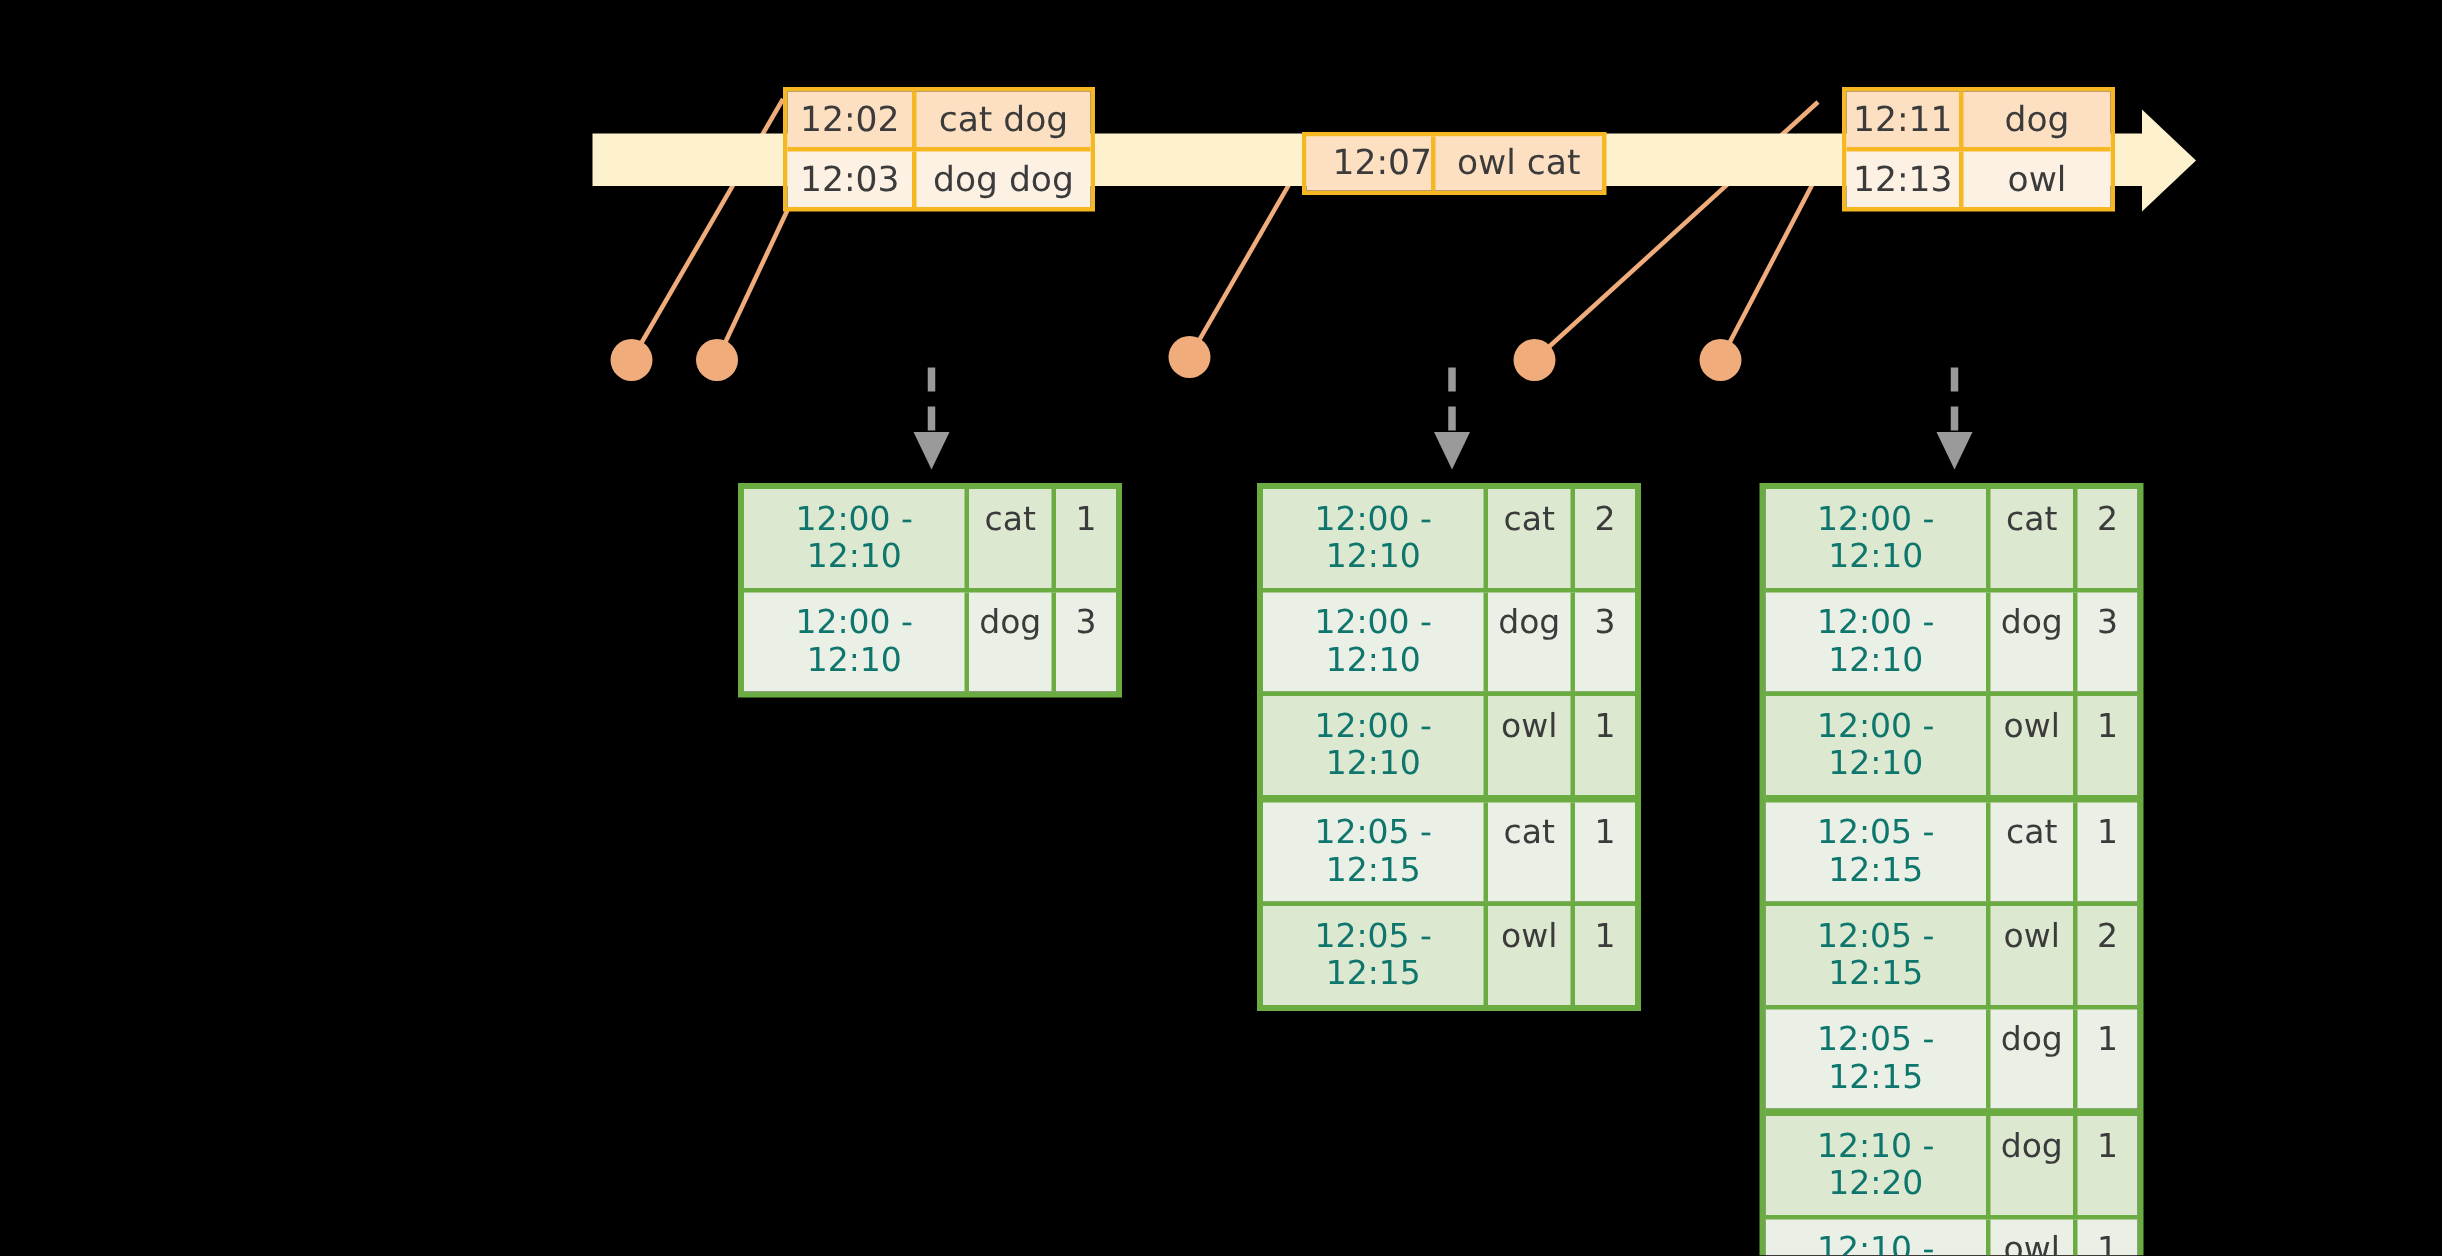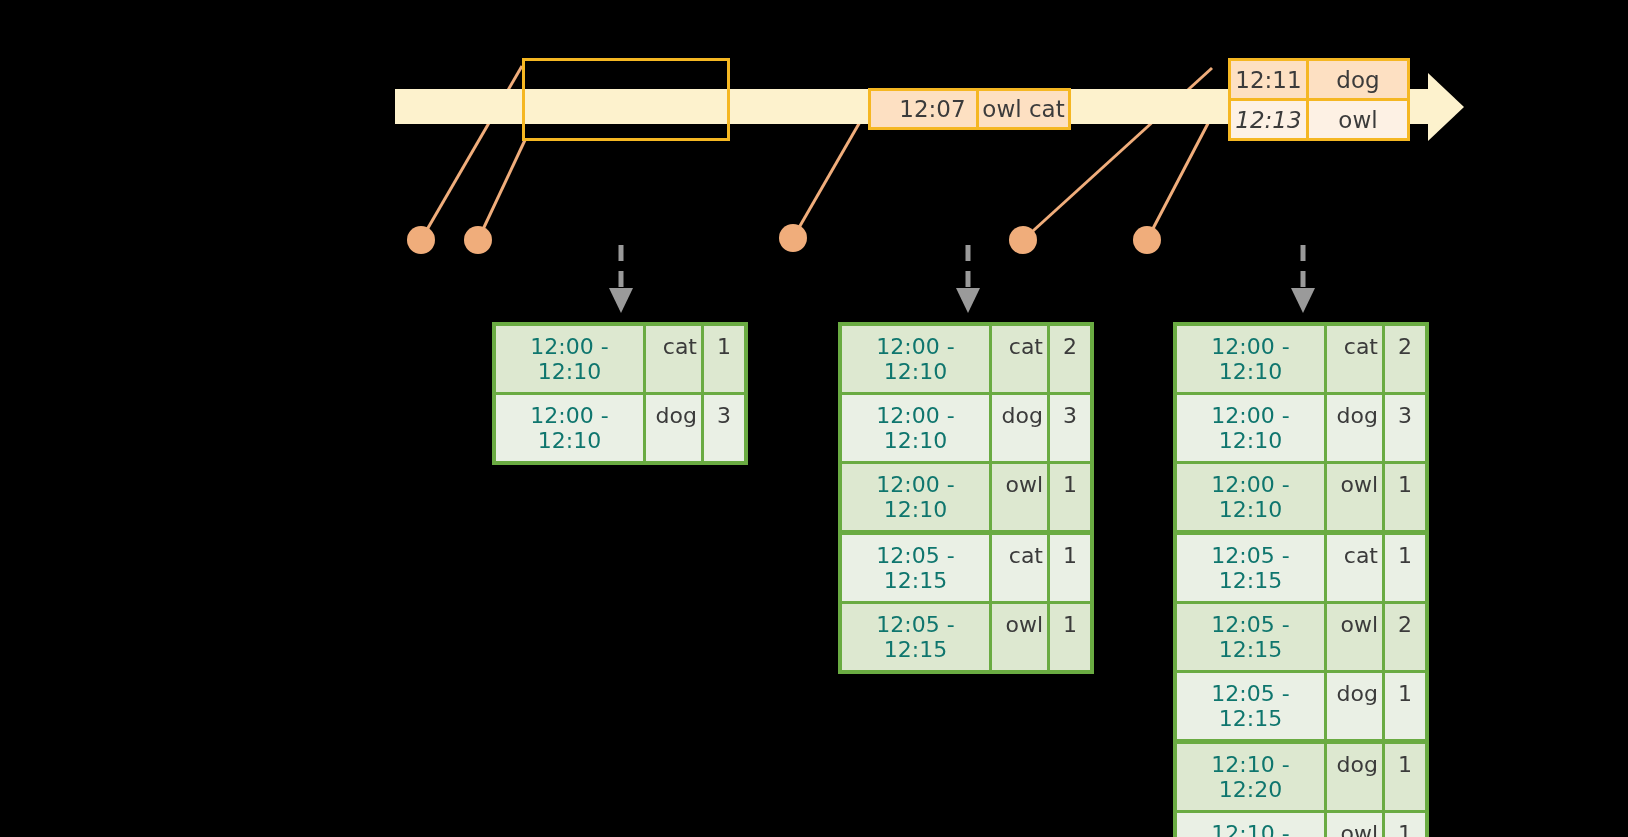--- a/index.html
+++ b/index.html
@@ -31,21 +31,21 @@
 
   
   .rtable{position:absolute;border:4px solid #6aab42;box-sizing:border-box;}
   .rrow{display:flex;}
   .rrow + .rrow{border-top:3px solid #6aab42;}
   .rrow.sep{border-top:5px solid #6aab42;}
   .rrow.shade{background:#dde8d0;}
   .rrow.light{background:#eaf0e5;}
   .c-win{width:150px;text-align:center;color:#0f766e;font-size:22px;
          padding:8px 6px;border-right:3px solid #6aab42;box-sizing:border-box;}
-  .c-key{width:58px;text-align:right;color:#3b3b3b;font-size:22px;
+  .c-key{width:58px;text-align:center;color:#3b3b3b;font-size:22px;
          padding:8px 4px;border-right:3px solid #6aab42;box-sizing:border-box;}
   .c-cnt{width:40px;text-align:center;color:#3b3b3b;font-size:22px;
          padding:8px 4px;box-sizing:border-box;}
 </style>
 </head>
 <body>
 
 <div id="stage">
 
   <svg class="connector">
@@ -66,36 +66,44 @@
     <g>
       <line x1="1303" y1="245" x2="1303" y2="290" stroke="#9a9a9a" stroke-width="5" stroke-dasharray="16 10"></line>
       <polygon points="1291,288 1315,288 1303,313" fill="#9a9a9a"></polygon>
     </g>
   </svg>
 
   <div class="tl-bar" style="left:395px;top:89px;width:1040px;height:35px;"></div>
   <div class="tl-arrow" style="left:1428px;top:73px;"></div>
 
   <div class="evt" style="left:522px;top:58px;width:208px;height:83px;">
+    <div class="evt-row shade">
+      <span class="evt-time" style="width:86px;">12:02</span>
+      <span class="evt-val">cat dog</span>
+    </div>
+    <div class="evt-row light">
+      <span class="evt-time" style="width:86px;">12:03</span>
+      <span class="evt-val">dog dog</span>
+    </div>
   </div>
 
   <div class="evt" style="left:868px;top:88px;width:203px;height:42px;">
     <div class="evt-row shade">
-      <span class="evt-time" style="width:108px;padding-left:18px;">12:07</span>
+      <span class="evt-time" style="width:86px;padding-left:18px;">12:07</span>
       <span class="evt-val">owl cat</span>
     </div>
   </div>
 
   <div class="evt" style="left:1212px;top:58px;width:182px;height:83px;margin-left:16px;">
     <div class="evt-row shade">
       <span class="evt-time" style="width:78px;">12:11</span>
       <span class="evt-val">dog</span>
     </div>
     <div class="evt-row light">
-      <span class="evt-time" style="width:78px;font-style:italic;">12:13</span>
+      <span class="evt-time" style="width:78px;">12:13</span>
       <span class="evt-val">owl</span>
     </div>
   </div>
 
   <div class="dot" style="left:407px;top:226px;"></div>
   <div class="dot" style="left:464px;top:226px;"></div>
   <div class="dot" style="left:779px;top:224px;"></div>
   <div class="dot" style="left:1009px;top:226px;"></div>
   <div class="dot" style="left:1133px;top:226px;"></div>
 

